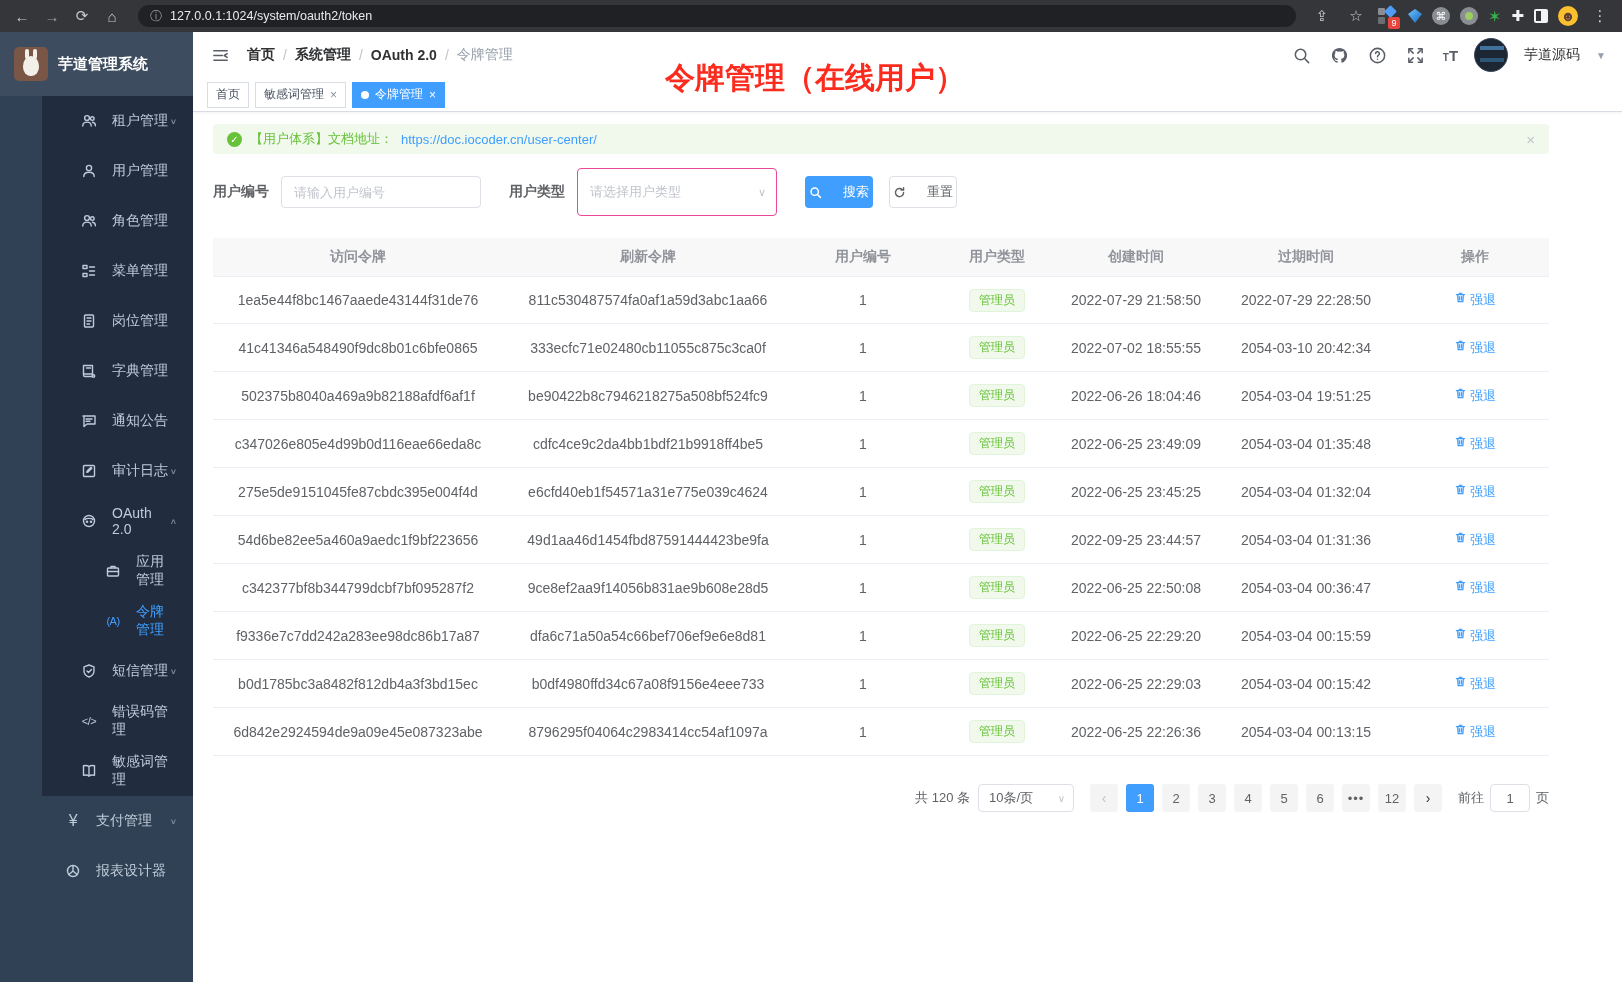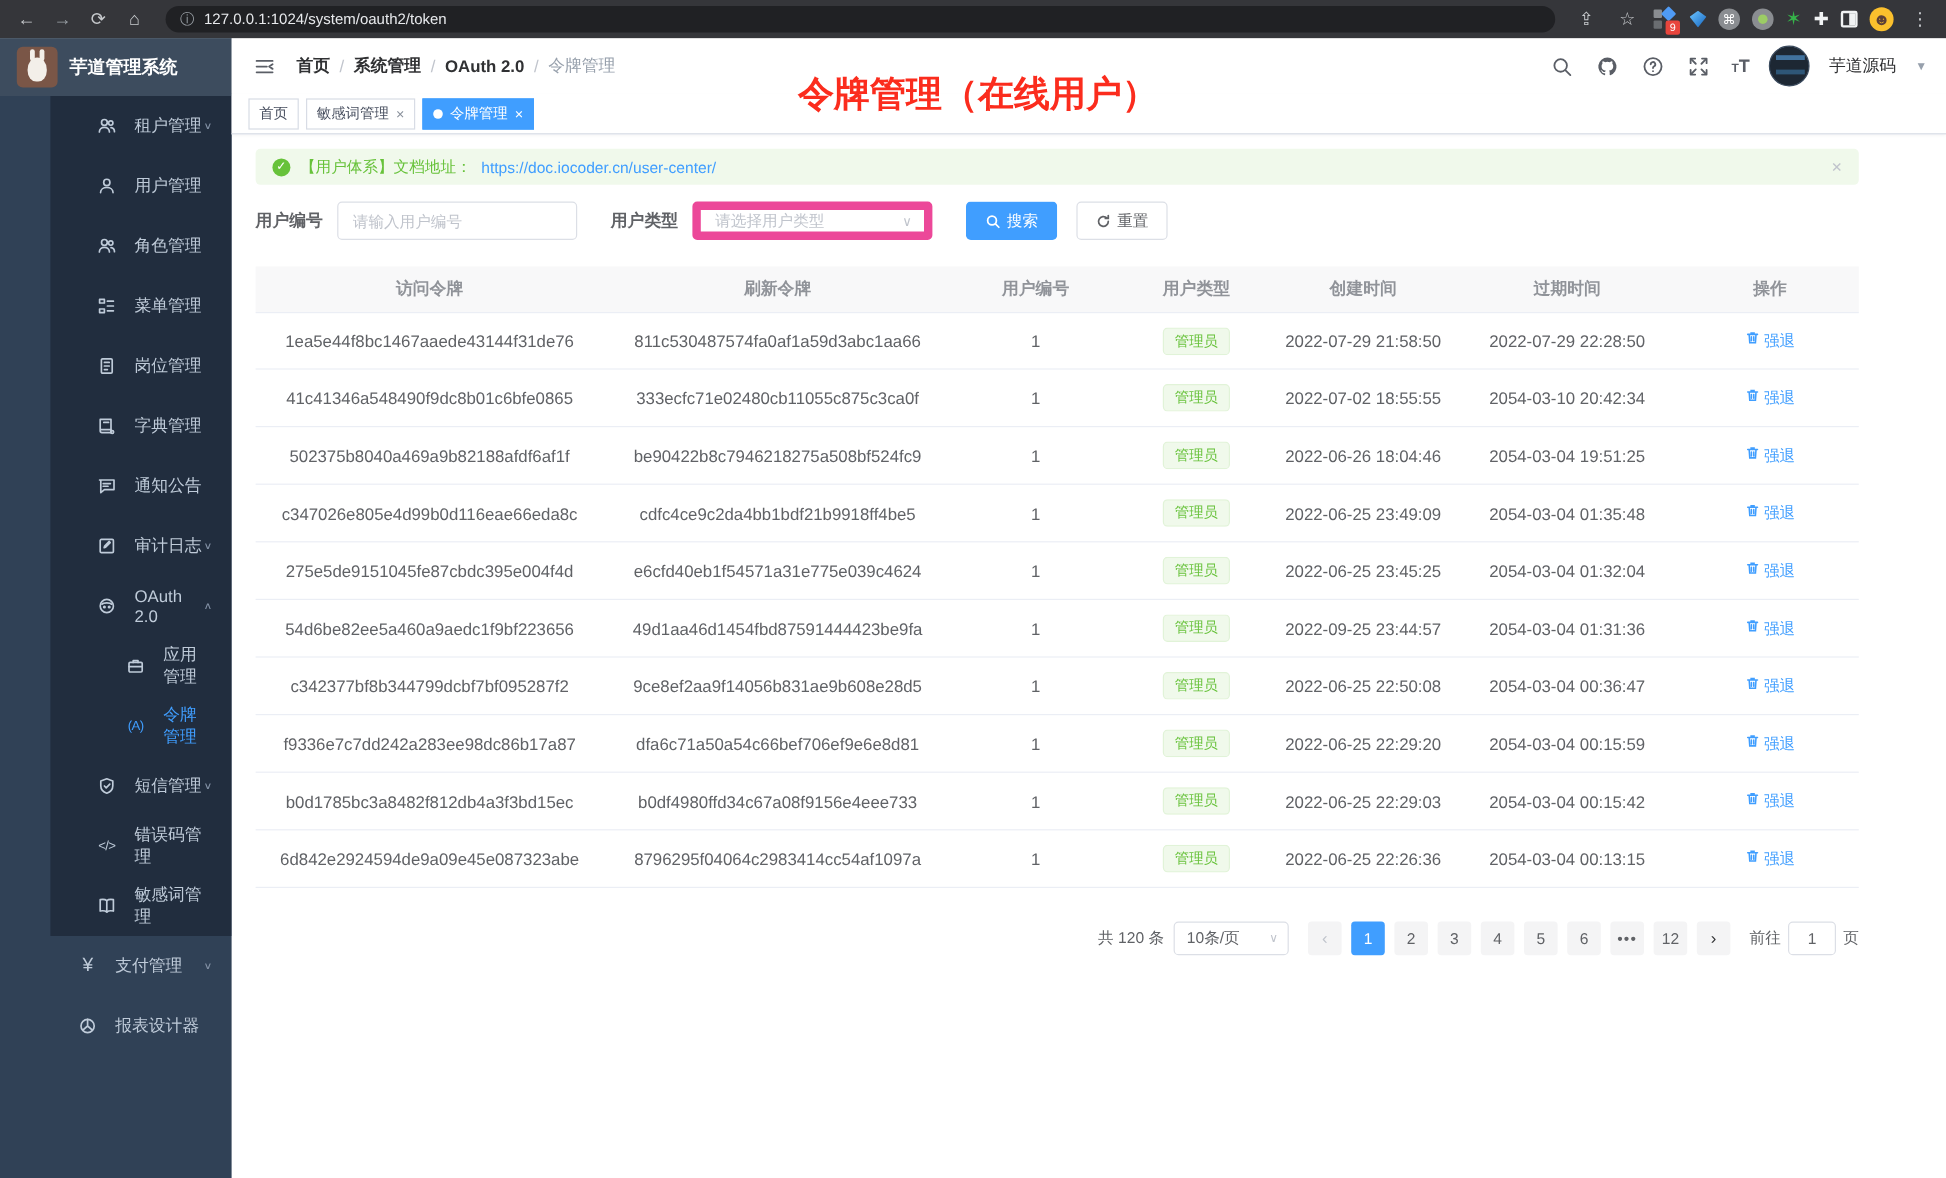--- a/index.html
+++ b/index.html
@@ -23,21 +23,21 @@
   .circ .dot { width:8px; height:8px; border-radius:50%; background:#9ccc65; }
   .star-green { color:#36b34a; font-size:16px; }
   .puzzle { color:#f1f3f4; font-size:15px; }
   .split-sq { width:14px; height:14px; border:2px solid #f1f3f4; border-radius:2px; position:relative; }
   .split-sq::after { content:""; position:absolute; right:0; top:0; bottom:0; width:5px; background:#f1f3f4; }
   .smiley { width:20px; height:20px; border-radius:50%; background:#fbc02d; color:#5d4037; font-size:14px; display:flex; align-items:center; justify-content:center; }
 
   
   .app { display:flex; height:950px; }
   .sidebar { width:193px; background:#304156; flex:0 0 auto; display:flex; flex-direction:column; }
-  .logo-row { height:48px; background:#3d4c5e; display:flex; align-items:center; padding:0 14px; gap:10px; flex:0 0 auto; }
+  .logo-row { height:64px; background:#3d4c5e; display:flex; align-items:center; padding:0 14px; gap:10px; flex:0 0 auto; }
   .logo-img { width:34px; height:34px; border-radius:5px; background:#7a5647; position:relative; overflow:hidden; }
   .logo-img::after { content:""; position:absolute; left:9px; top:9px; width:16px; height:20px; border-radius:50% 50% 45% 45%; background:#f3efe9; }
   .logo-img::before { content:""; position:absolute; left:11px; top:2px; width:4px; height:10px; border-radius:3px; background:#f3efe9; box-shadow:8px 0 0 #f3efe9; }
   .logo-title { color:#fff; font-size:15px; font-weight:bold; white-space:nowrap; }
   .menu { flex:1; overflow:hidden;padding-left:42px; }
   .submenu-wrap { background:#212d3e; }
   .menu-item { height:50px; display:flex; align-items:center; padding:0 16px 0 38px; color:#bfcbd9; font-size:14px; cursor:pointer; position:relative; }
   .menu-item.lvl2 { padding-left:62px; }
   .menu-item.lvl0 { padding-left:22px; }
   .menu-item.active { color:#409eff; }
@@ -80,23 +80,23 @@
   .alert { height:30px; background:#f0f9eb; border-radius:4px; display:flex; align-items:center; padding:0 14px; gap:8px; font-size:13px; }
   .alert .check { width:15px; height:15px; border-radius:50%; background:#67c23a; color:#fff; font-size:10px; display:flex; align-items:center; justify-content:center; flex:0 0 auto; }
   .alert .a-text { color:#67c23a; }
   .alert .a-link { color:#409eff; text-decoration:none; }
   .alert .a-close { margin-left:auto; color:#c0c4cc; font-size:15px; cursor:pointer; }
 
   .filter-row { display:flex; align-items:center; margin-top:14px; gap:10px; }
   .f-label { font-size:14px; font-weight:bold; color:#606266; margin-right:2px; }
   .f-input { width:200px; height:32px; border:1px solid #dcdfe6; border-radius:4px; padding:0 12px; font-size:13px; color:#606266; font-family:inherit; outline:none; }
   .f-input::placeholder { color:#c0c4cc; }
-  .f-select { width:200px; height:32px; border:7px solid #ec4899; border-radius:4px; padding:0 10px 0 12px; display:flex; align-items:center; justify-content:space-between; color:#c0c4cc; font-size:13px; cursor:pointer;font-family:Liberation Serif, serif; }
+  .f-select { width:200px; height:48px; border:1px solid #ec4899; border-radius:4px; padding:0 10px 0 12px; display:flex; align-items:center; justify-content:space-between; color:#c0c4cc; font-size:13px; cursor:pointer;font-family:Liberation Serif, serif; }
   .f-select .sel-caret { color:#c0c4cc; font-size:11px; }
-  .btn { height:32px; border-radius:4px; font-size:13px; display:inline-flex; align-items:center; gap:5px; padding:0 15px; cursor:pointer; border:1px solid transparent; font-family:inherit; }
+  .btn { height:32px; border-radius:4px; font-size:13px; display:inline-flex; align-items:center; gap:21px; padding:0 3px; cursor:pointer; border:1px solid transparent; font-family:inherit; }
   .btn svg { width:13px; height:13px; stroke:currentColor; fill:none; stroke-width:1.8; stroke-linecap:round; }
   .btn-primary { background:#409eff; color:#fff; margin-left:18px; }
   .btn-plain { background:#fff; color:#606266; border-color:#dcdfe6; margin-left:6px; }
 
   .table { margin-top:22px; font-size:14px; color:#606266; }
   .t-head, .t-row { display:grid; grid-template-columns:290px 290px 140px 128px 150px 190px 1fr; align-items:center; }
   .t-head { height:38px; background:#f8f8f9; color:#909399; font-weight:bold; }
   .t-row { height:48px; border-bottom:1px solid #ebeef5; }
   .t-row:first-of-type { border-top:1px solid #ebeef5; }
   .cell { text-align:center; overflow:hidden; white-space:nowrap; }

